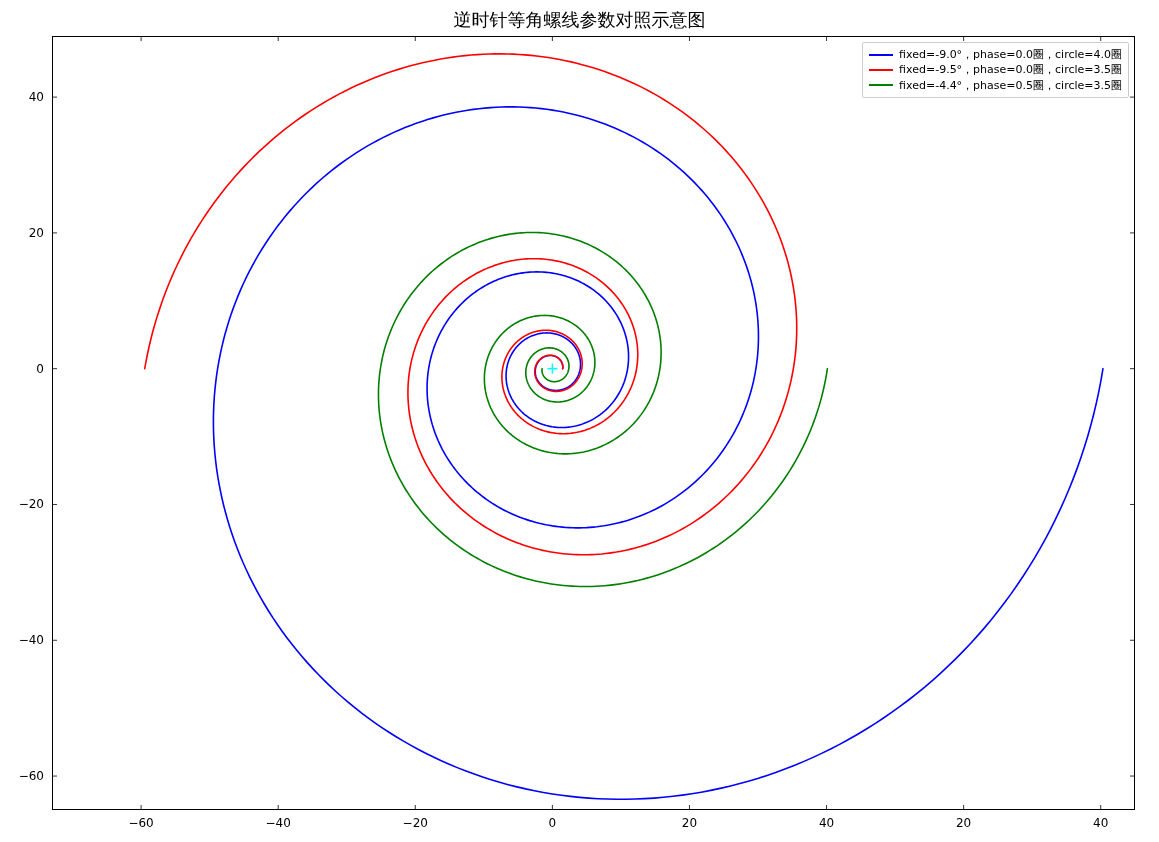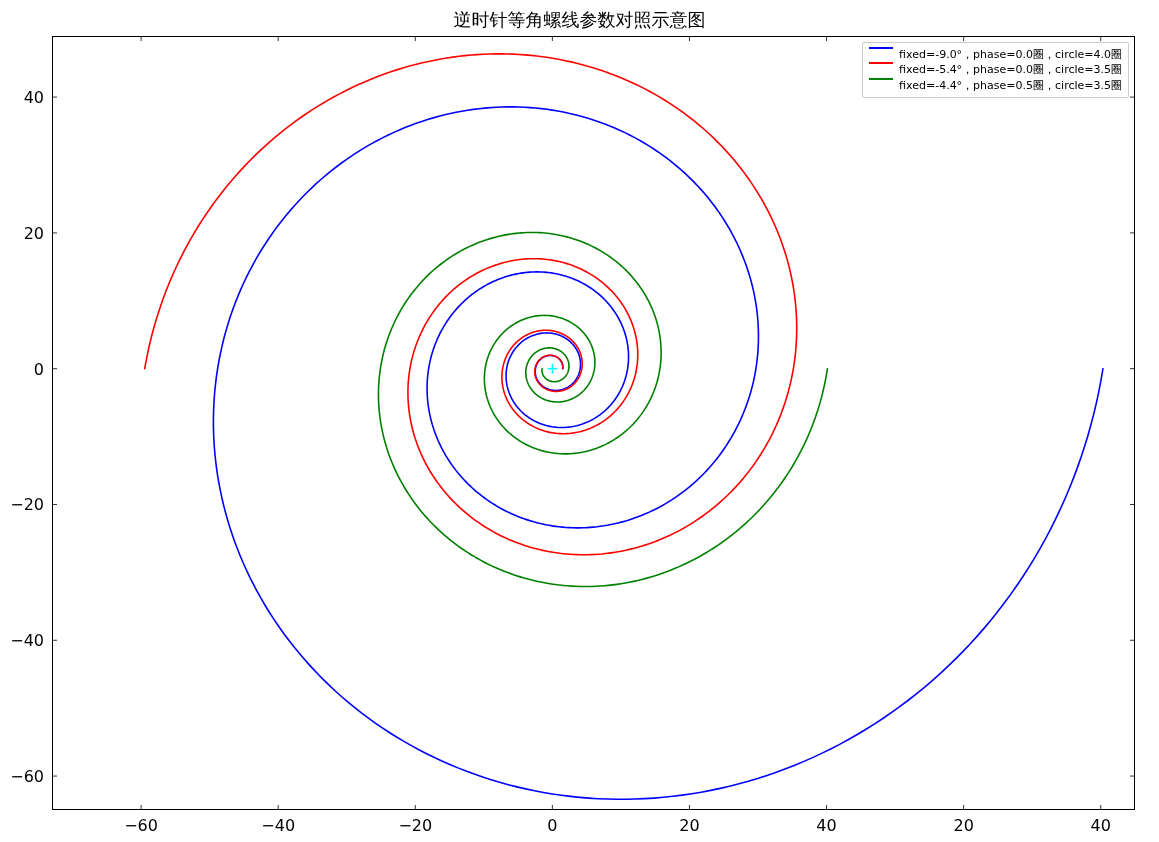--- a/index.html
+++ b/index.html
@@ -30,21 +30,21 @@
     position: absolute;
     box-sizing: border-box;
   }
   .axes svg {
     position: absolute;
     left: 0;
     top: 0;
   }
   .tick-label {
     position: absolute;
-    font-size: 16px;
+    font-size: 12px;
     color: #000000;
   }
   .tick-label.x {
     transform: translate(-50%, 0);
     top: 100%;
     margin-top: 6px;
   }
   .tick-label.y {
     transform: translate(-100%, -50%);
     left: -8px;
@@ -54,20 +54,21 @@
     background: #ffffff;
     border: 1px solid #cccccc;
     border-radius: 2px;
     padding: 4px 6px;
     font-size: 11px;
     line-height: 1.4;
     white-space: nowrap;
   }
   .legend-row {
     display: flex;
+    align-items: center;
     gap: 6px;
   }
   .legend-swatch {
     width: 24px;
     height: 0;
     border-top-style: solid;
     border-top-width: 2px;
   }
 </style>
 </head>
@@ -128,21 +129,21 @@
       <div class="tick-label y" style="top: 332.684px;">0</div>
       <div class="tick-label y" style="top: 196.895px;">20</div>
       <div class="tick-label y" style="top: 61.1053px;">40</div>
       <div class="legend" style="right: 6px; top: 6px;">
         <div class="legend-row">
           <span class="legend-swatch" style="border-top-color: rgb(0, 0, 255);"></span>
           <span>fixed=-9.0°，phase=0.0圈，circle=4.0圈</span>
         </div>
         <div class="legend-row">
           <span class="legend-swatch" style="border-top-color: rgb(255, 0, 0);"></span>
-          <span>fixed=-5.4°，phase=0.0圈，circle=3.5圈</span>
+          <span>fixed=-9.5°，phase=0.0圈，circle=3.5圈</span>
         </div>
         <div class="legend-row">
           <span class="legend-swatch" style="border-top-color: rgb(0, 128, 0);"></span>
           <span>fixed=-4.4°，phase=0.5圈，circle=3.5圈</span>
         </div>
       </div>
     </div>
 </div>
 
 </body></html>

